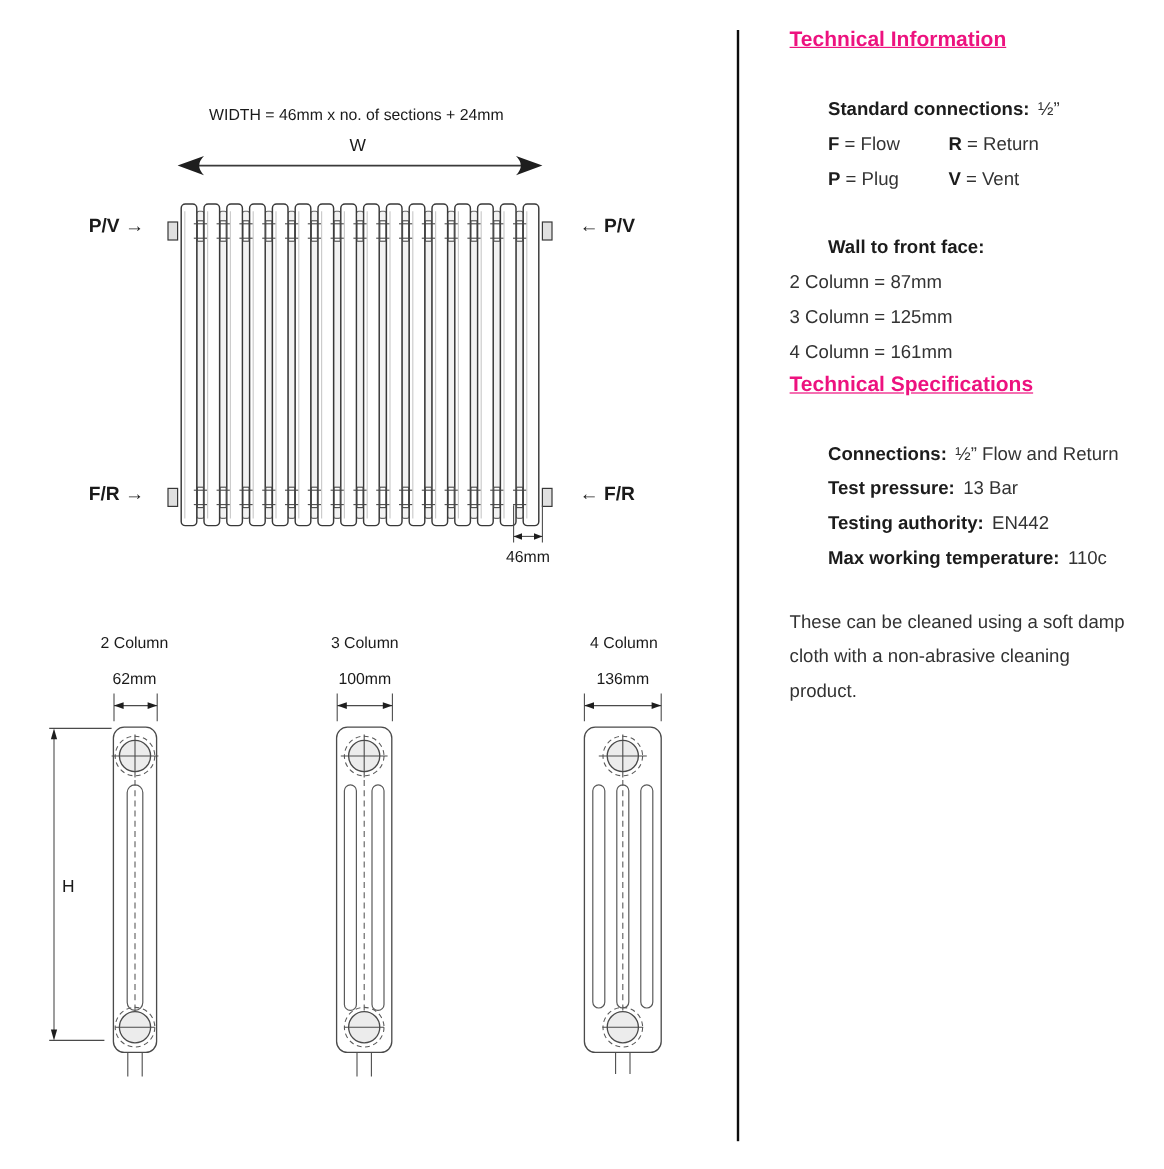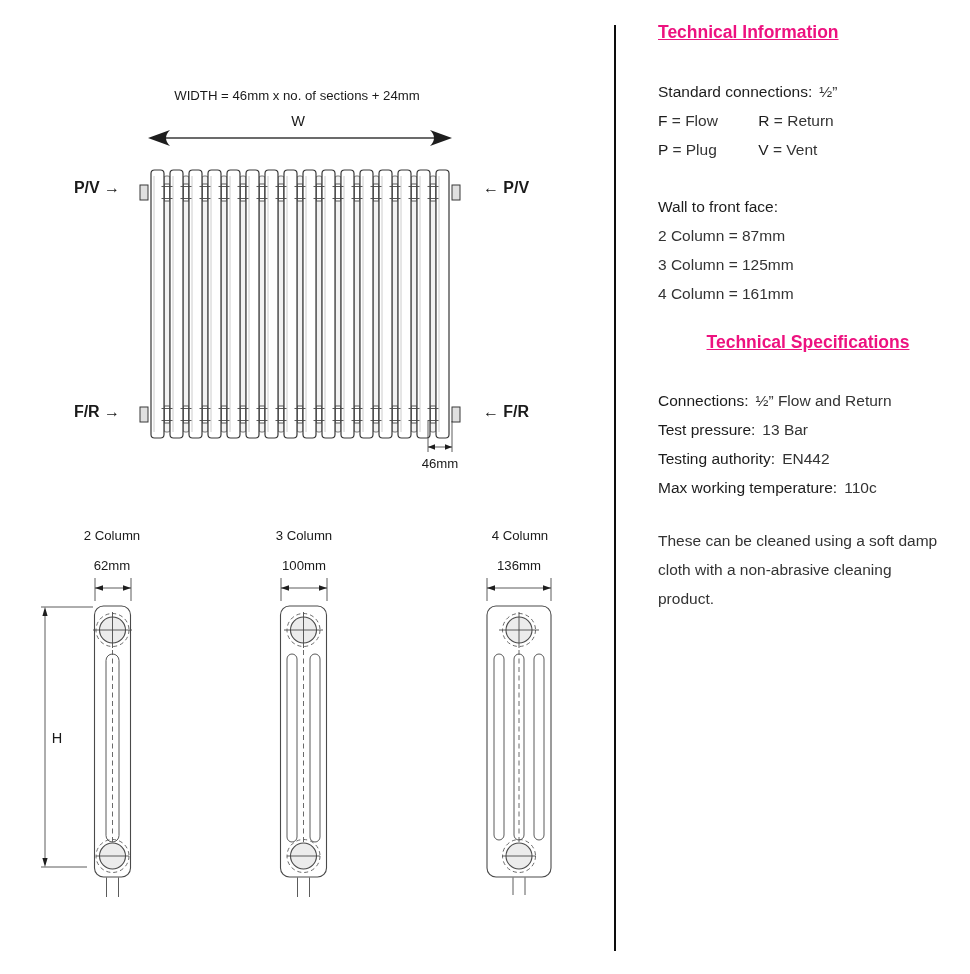--- a/index.html
+++ b/index.html
@@ -29,27 +29,27 @@
   .prof-slot{fill:#ffffff;stroke:#5a5a5a;stroke-width:1;}
   .centerline{stroke:#5a5a5a;stroke-width:0.9;stroke-dasharray:5 3.5;}
 
   
   .divider{position:absolute;left:614px;top:25px;width:2px;height:926px;background:#0d0d0d;}
 
   
   .panel{position:absolute;left:658px;top:20px;width:300px;color:#333333;
          font-size:15.5px;line-height:29px;}
   .pink-heading{color:#ED127F;font-size:17.5px;font-weight:bold;line-height:24px;margin:0;text-decoration:underline;}
-  .panel b{color:#1c1c1c;font-weight:normal;}
+  .panel b{color:#1c1c1c;font-weight:bold;margin-left:32px;}
   .val{margin-left:7px;}
   .legend-col1{display:inline-block;width:96px;}
   .blk-std{margin-top:33px;}
   .blk-pipe{margin-top:25px;}
   .blk-wall{margin-top:28px;}
-  .blk-specs-title{margin-top:22px;text-align:center;}
+  .blk-specs-title{}
   .blk-specs{margin-top:32px;}
   .cleaning-note{margin-top:24px;width:282px;}
 </style>
 </head>
 <body>
 
 <div class="page">
 
   <svg class="diagram-svg" width="615" height="974" viewBox="0 0 615 974">
 

